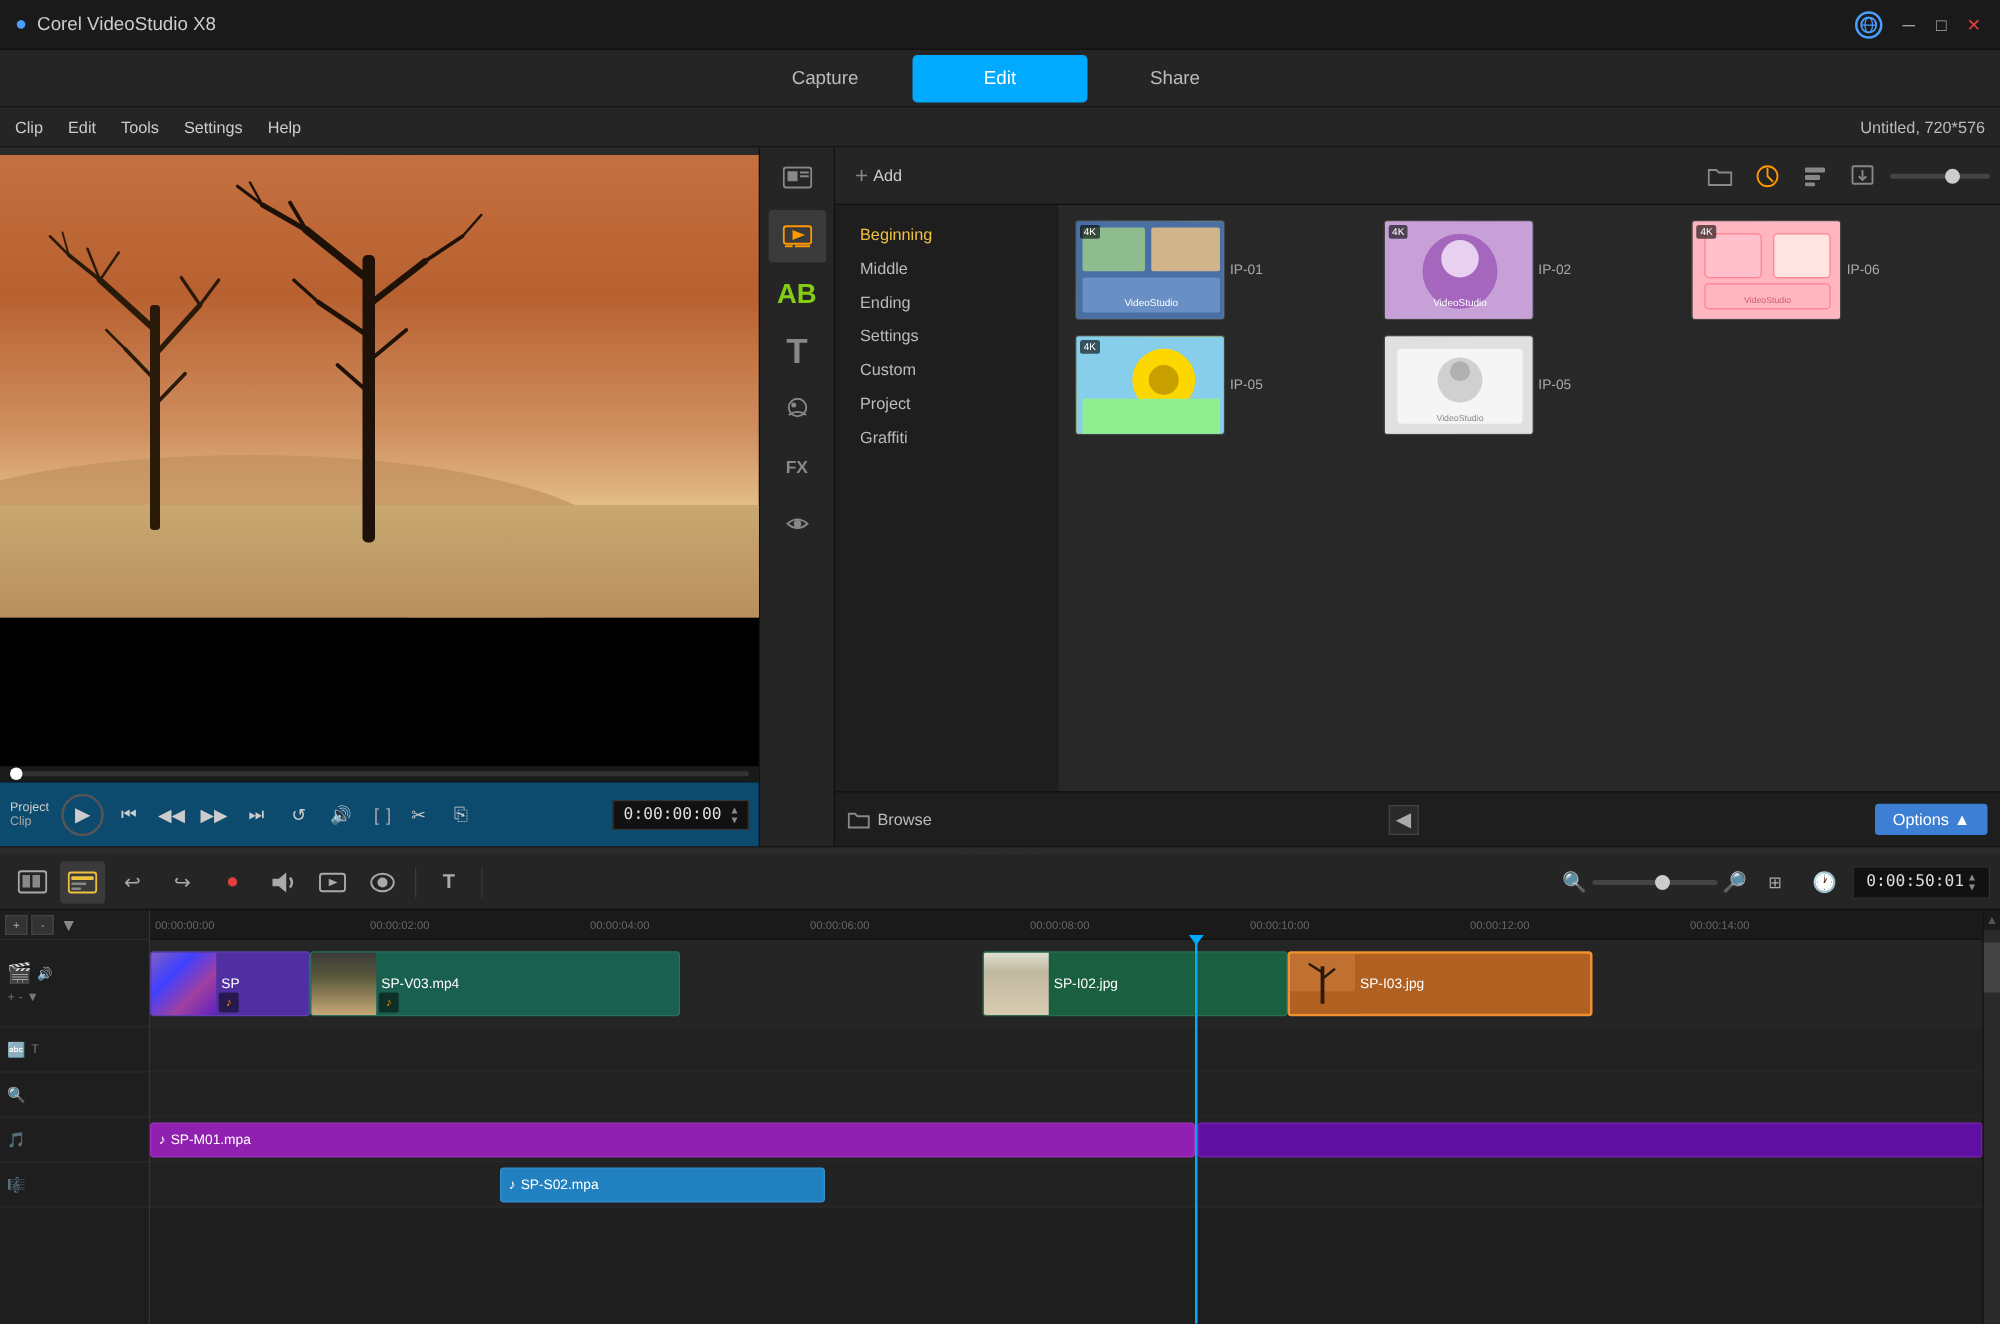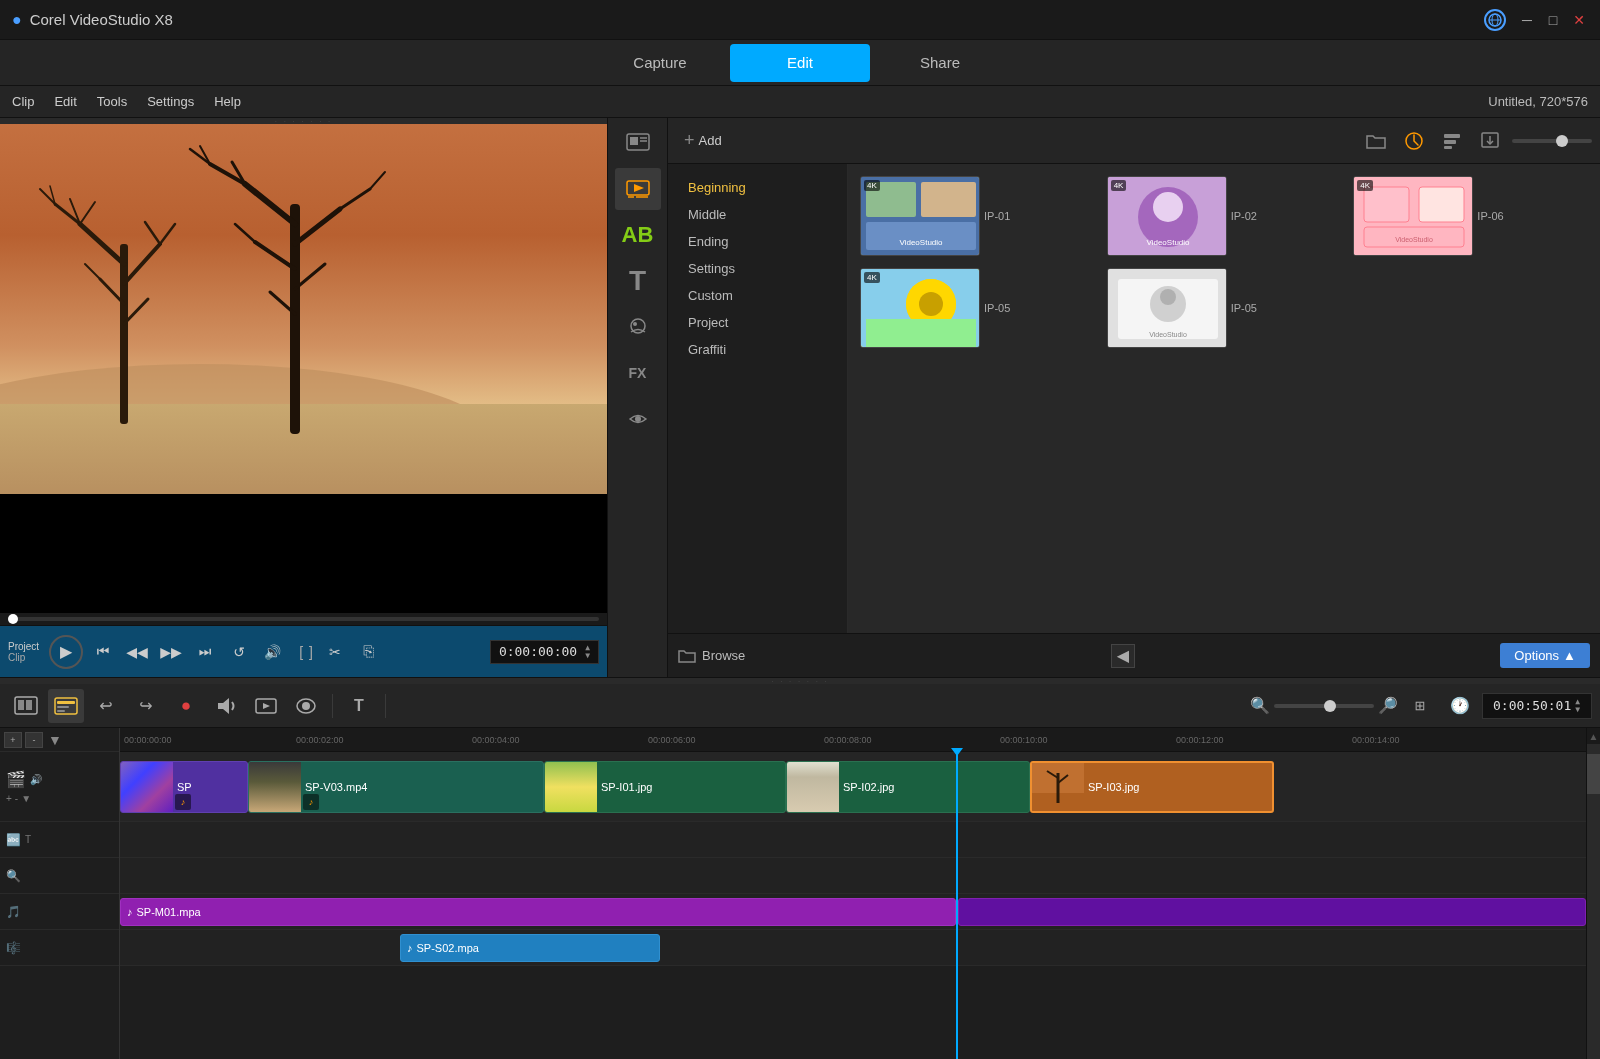--- a/index.html
+++ b/index.html
@@ -564,24 +564,20 @@
             <span style="font-size:11px;color:#fff;padding:0 4px;overflow:hidden;text-overflow:ellipsis;white-space:nowrap;">SP</span>
             <div style="position:absolute;bottom:2px;left:54px;width:16px;height:16px;background:rgba(0,0,0,0.5);border-radius:2px;display:flex;align-items:center;justify-content:center;font-size:9px;color:#f90;">♪</div>
           </div>
 
           <div style="position:absolute;left:128px;top:9px;height:52px;width:296px;background:#1a6050;border:1px solid #2a7060;border-radius:3px;display:flex;align-items:center;overflow:hidden;cursor:pointer;">
             <div style="width:52px;height:100%;background:linear-gradient(180deg,#3a3a3a 0%,#5a5a3a 40%,#c8a878 100%);flex-shrink:0;"></div>
             <span style="font-size:11px;color:#fff;padding:0 4px;overflow:hidden;text-overflow:ellipsis;white-space:nowrap;">SP-V03.mp4</span>
             <div style="position:absolute;bottom:2px;left:54px;width:16px;height:16px;background:rgba(0,0,0,0.5);border-radius:2px;display:flex;align-items:center;justify-content:center;font-size:9px;color:#f90;">♪</div>
           </div>
 
-          <div style="position:absolute;left:424px;top:9px;height:52px;width:242px;background:#1a6040;border:1px solid #2a7050;border-radius:3px;display:flex;align-items:center;overflow:hidden;cursor:pointer;">
-            <div style="width:52px;height:100%;background:linear-gradient(180deg,#90c050 0%,#f0e060 50%,#c8d840 100%);flex-shrink:0;"></div>
-            <span style="font-size:11px;color:#fff;padding:0 4px;overflow:hidden;text-overflow:ellipsis;white-space:nowrap;">SP-I01.jpg</span>
-          </div>
 
           <div style="position:absolute;left:666px;top:9px;height:52px;width:244px;background:#1a6040;border:1px solid #2a7050;border-radius:3px;display:flex;align-items:center;overflow:hidden;cursor:pointer;">
             <div style="width:52px;height:100%;background:linear-gradient(180deg,#e0e0d0 0%,#c0b8a0 30%,#d8cbb0 100%);flex-shrink:0;"></div>
             <span style="font-size:11px;color:#fff;padding:0 4px;overflow:hidden;text-overflow:ellipsis;white-space:nowrap;">SP-I02.jpg</span>
           </div>
 
           <div style="position:absolute;left:910px;top:9px;height:52px;width:244px;background:#b06020;border:2px solid #f09030;border-radius:3px;display:flex;align-items:center;overflow:hidden;cursor:pointer;">
             <div style="width:52px;height:100%;background:linear-gradient(180deg,#c07030 0%,#d08040 40%,#a06030 100%);flex-shrink:0;">
               
               <svg width="52" height="52" viewBox="0 0 52 52">

